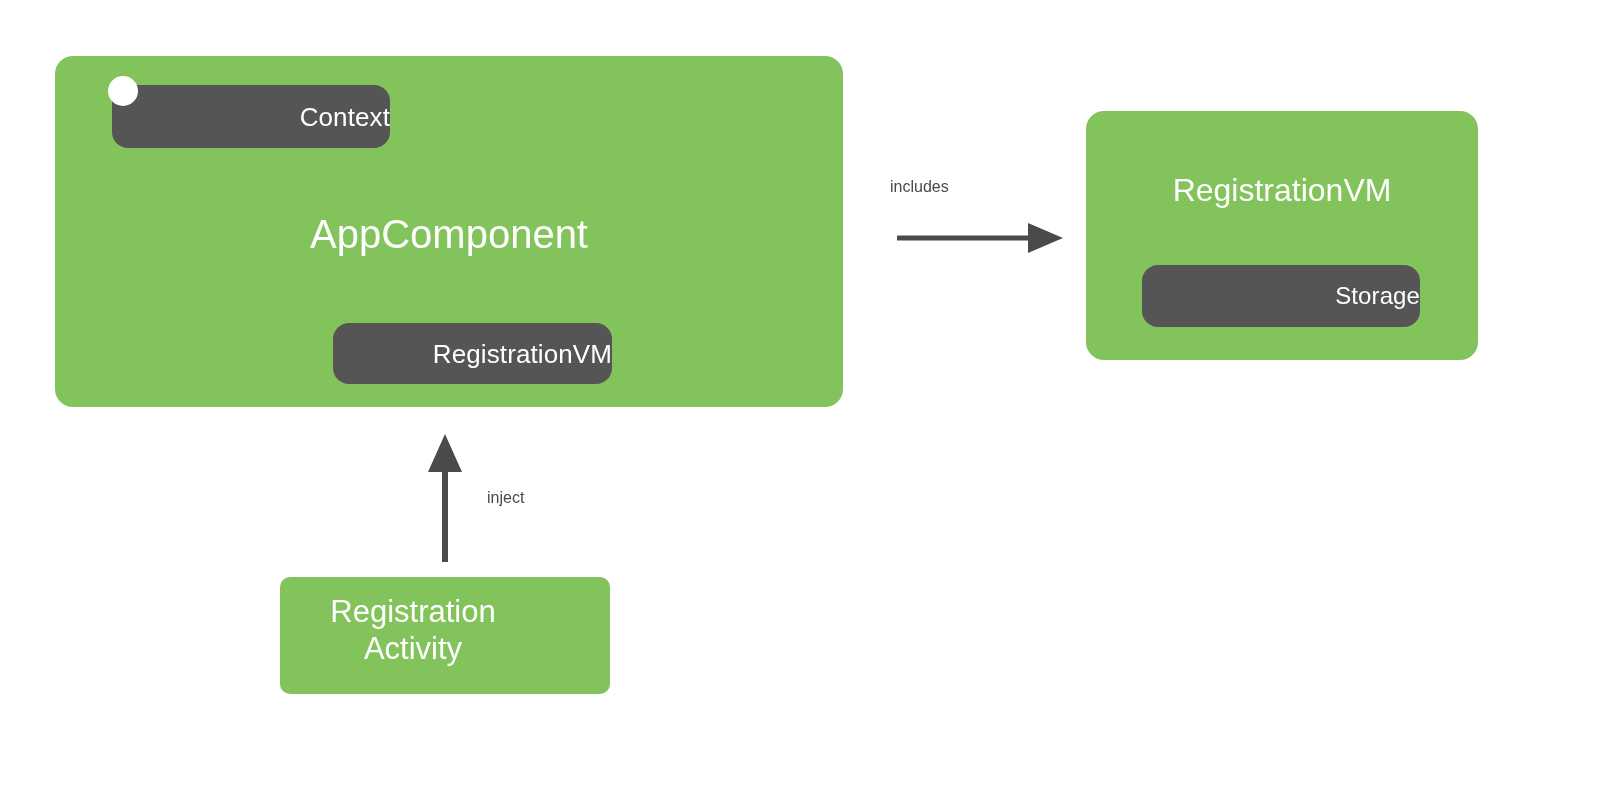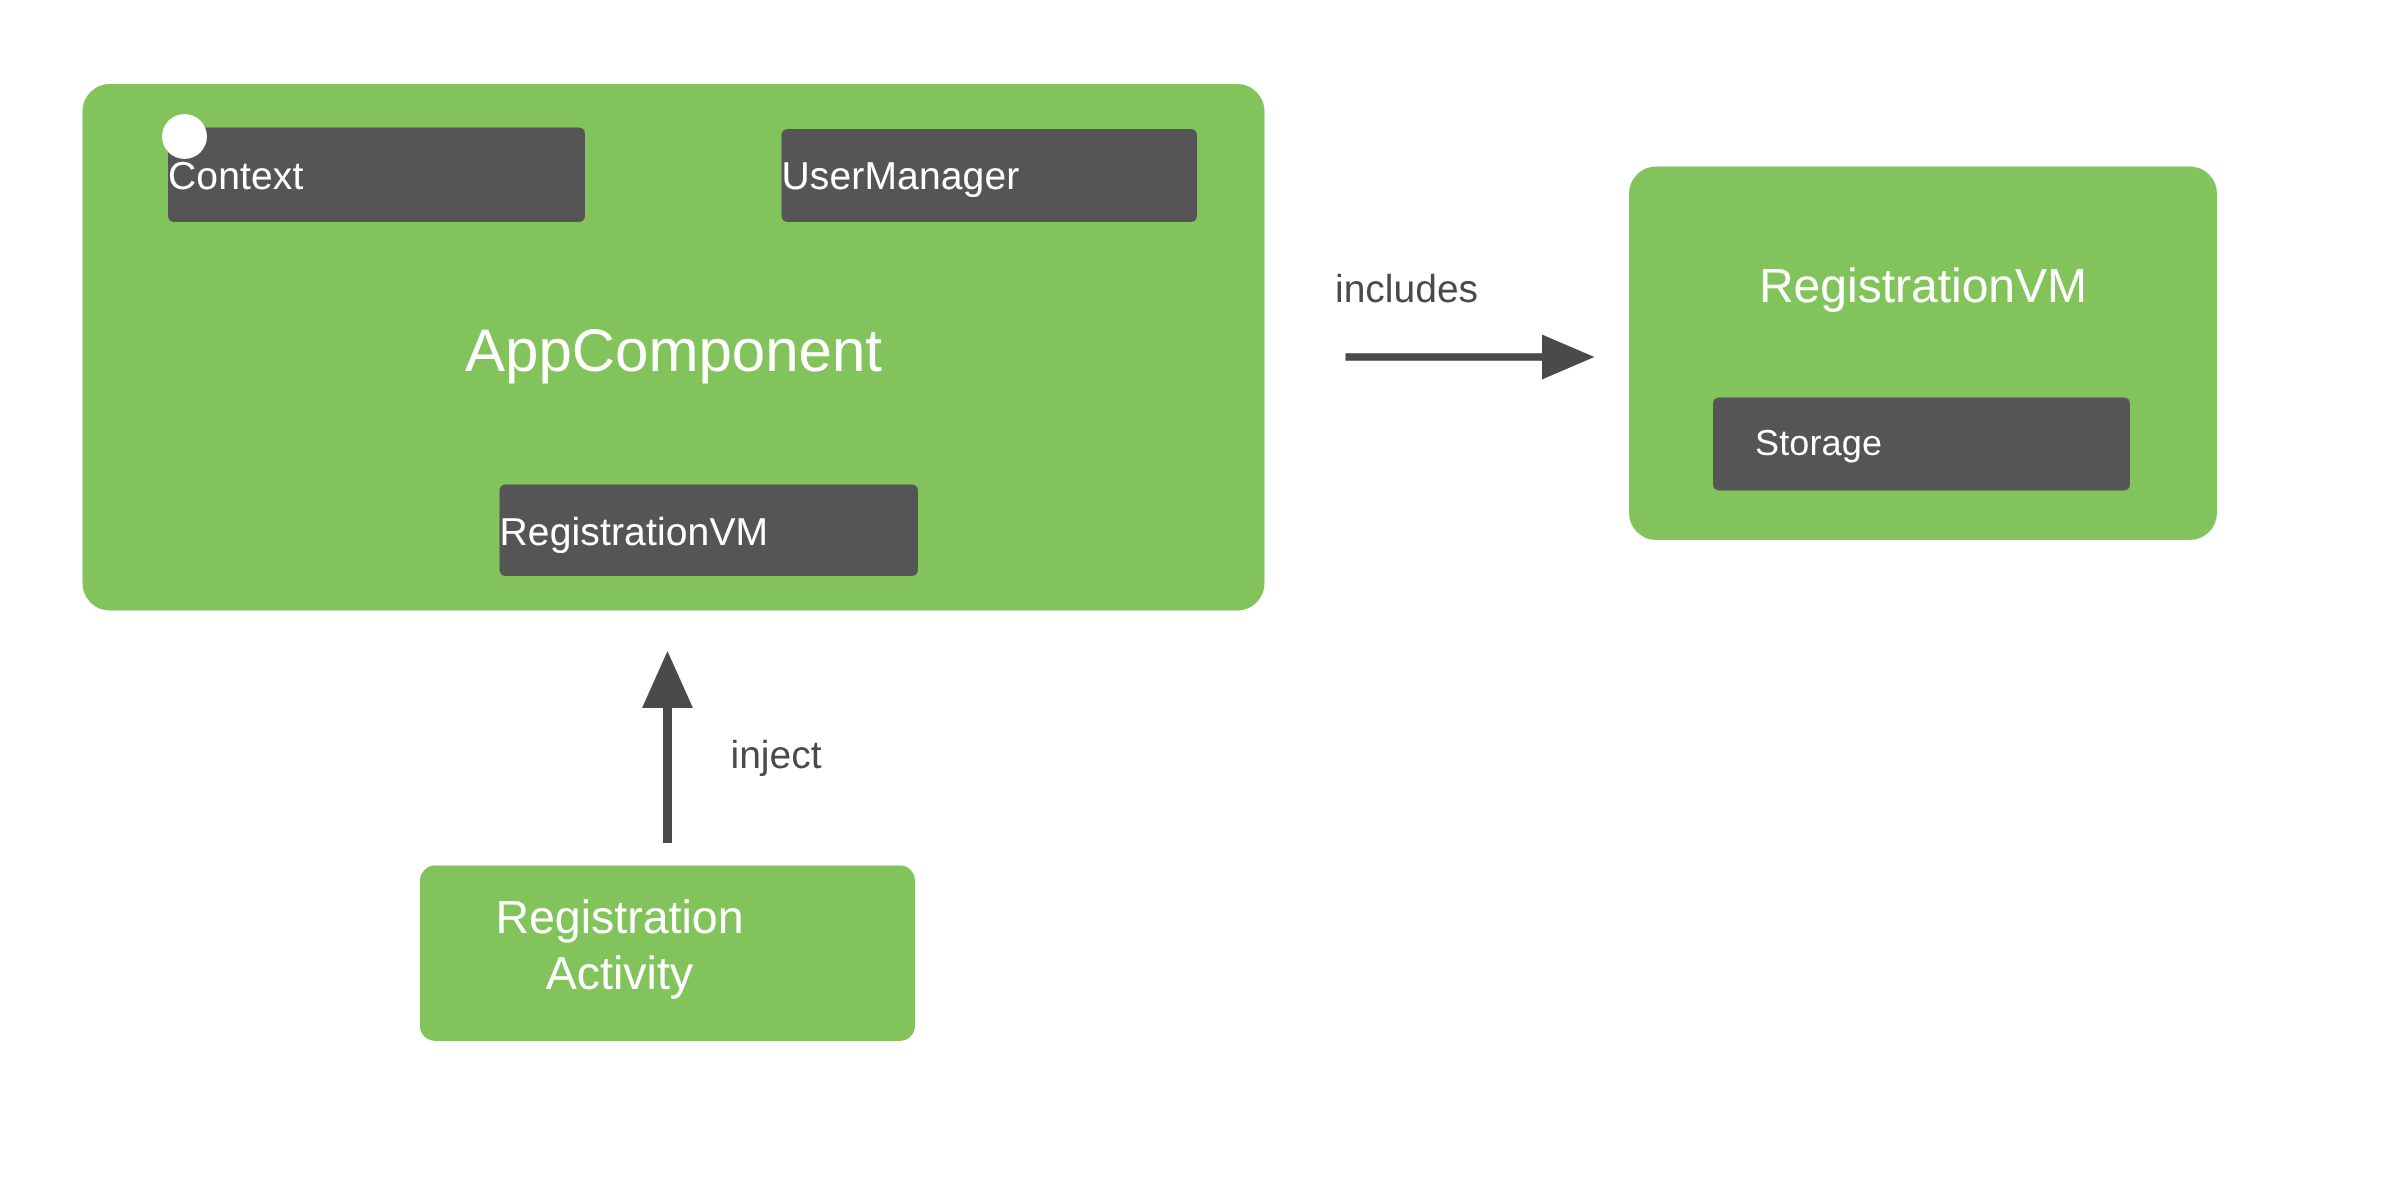--- a/index.html
+++ b/index.html
@@ -22,25 +22,25 @@
   
   .module-box {
     position: absolute;
     background: #82c35c;
     border-radius: 18px;
     box-sizing: border-box;
   }
   .dep-box {
     position: absolute;
     background: #555555;
-    border-radius: 4px;
+    border-radius: 16px;
     color: #ffffff;
     display: flex;
     align-items: center;
-    justify-content: flex-start;
+    justify-content: flex-end;
     box-sizing: border-box;
     font-size: 26px;
     font-weight: 400;
     letter-spacing: 0.1px;
     line-height: 1;
   }
   .module-title {
     position: absolute;
     color: #ffffff;
     text-align: center;
@@ -93,43 +93,40 @@
     position: absolute;
     overflow: visible;
     pointer-events: none;
   }
   #includes-edge { left: 880px; top: 210px; width: 200px; height: 60px; }
   #inject-edge   { left: 420px; top: 430px; width: 60px;  height: 140px; }
 
   .edge-label {
     position: absolute;
     color: #4a4a4a;
-    font-size: 26px;
+    font-size: 16px;
     line-height: 1;
     white-space: nowrap;
   }
   #includes-label { left: 890px; top: 179px; }
   #inject-label   { left: 487px; top: 490px; }
 </style>
 </head>
 <body>
 
 <div id="canvas">
 
   <div class="module-box" id="app-component-module"></div>
 
   <div id="provided-dot"></div>
 
   <div class="dep-box" id="dep-context">
     <span>Context</span>
   </div>
 
-  <div class="dep-box" id="dep-usermanager">
-    <span>UserManager</span>
-  </div>
 
   <div class="module-title" id="app-component-title">AppComponent</div>
 
   <div class="dep-box" id="dep-registrationvm">
     <span>RegistrationVM</span>
   </div>
 
   <svg class="edge-svg" id="includes-edge" viewBox="0 0 200 60">
     <line x1="17" y1="28" x2="150" y2="28" stroke="#4a4a4a" stroke-width="5"></line>
     <polygon points="148,13 183,28 148,43" fill="#4a4a4a"></polygon>

